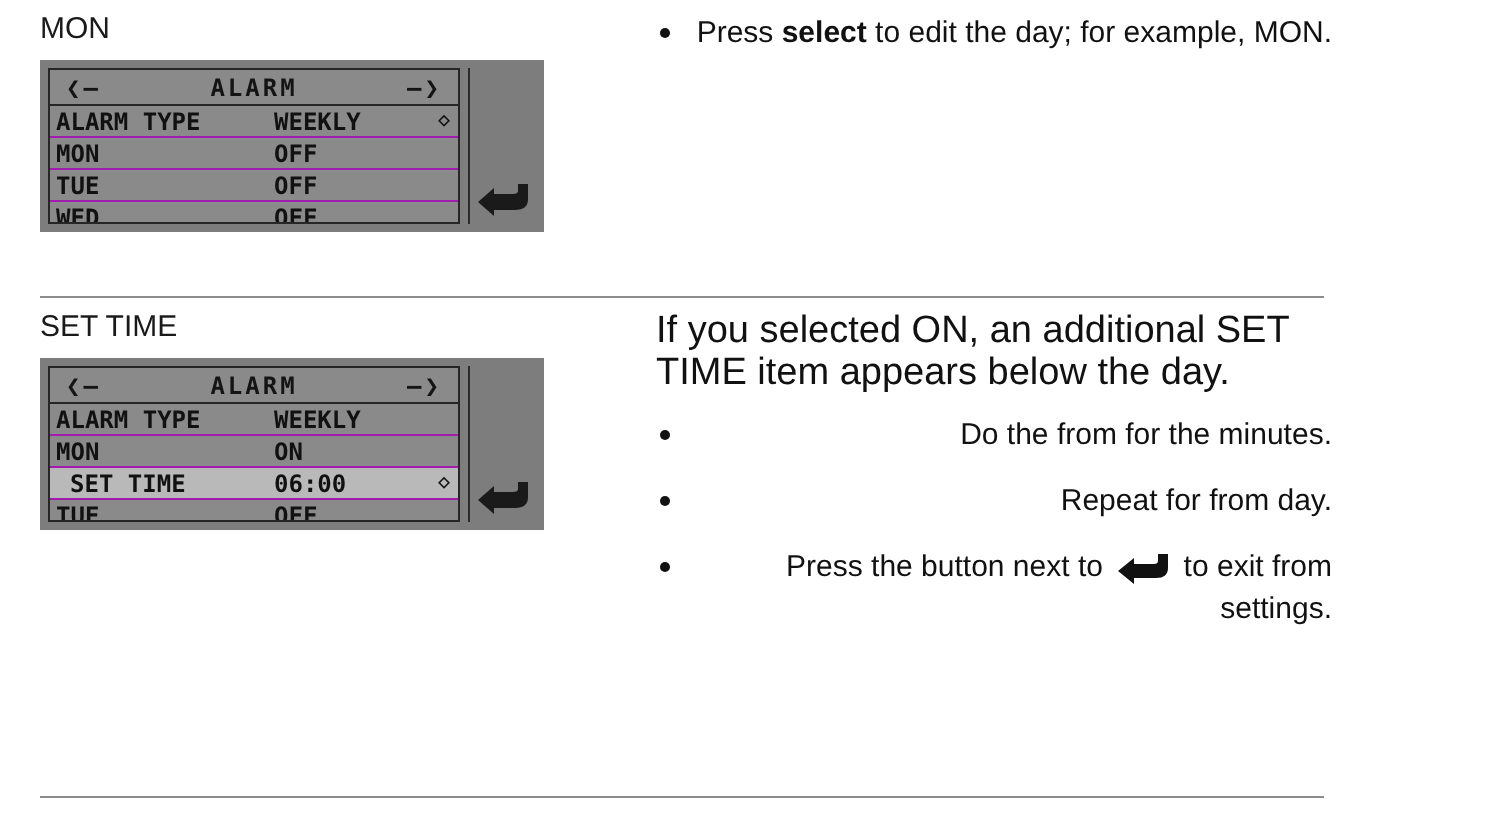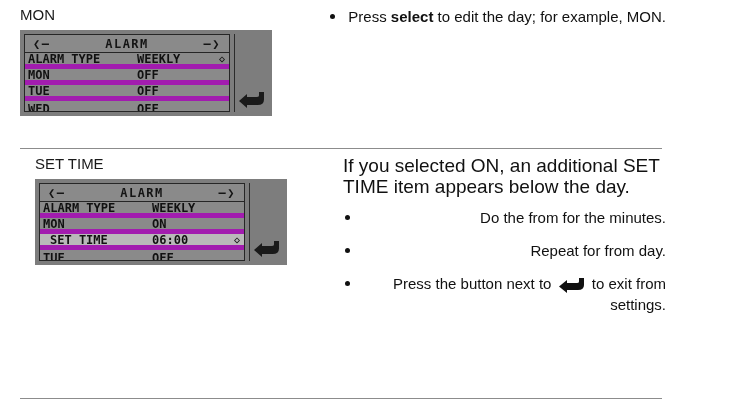--- a/index.html
+++ b/index.html
@@ -110,21 +110,21 @@
   .lcd-lines {
     font-family: "DejaVu Sans Mono", monospace;
     font-size: 12px;
     line-height: 16px;
     color: #111111;
     font-weight: 700;
   }
   .lcd-line {
     position: relative;
     height: 16px;
-    border-bottom: 5px solid #a21caf;
+    border-bottom: 1px solid #a21caf;
     box-sizing: border-box;
     display: flex;
     align-items: center;
   }
   .lcd-line:last-child { border-bottom: none; text-decoration: underline; }
   .lcd-line.highlight {
     background: #b9b9b9;
   }
   .lcd-line .lbl {
     position: absolute;
@@ -189,21 +189,21 @@
   .inline-arrow {
     display: inline-block;
     vertical-align: -4px;
     margin: 0 3px;
   }
   .inline-arrow svg { display: block; }
 
   
   #block-mon { position: absolute; top: 6px; left: 0; right: 0; }
   #rule-1 { position: absolute; top: 148px; left: 0; right: 0; }
-  #block-settime { position: absolute; top: 155px; left: 0; right: 0; padding-left: 15px; }
+  #block-settime { position: absolute; top: 155px; left: 0; right: 0; }
   #rule-2 { position: absolute; top: 398px; left: 0; right: 0; }
 </style>
 </head>
 <body>
 
 <div class="page">
 
   <div class="row" id="block-mon">
 
     <div class="left-col">

